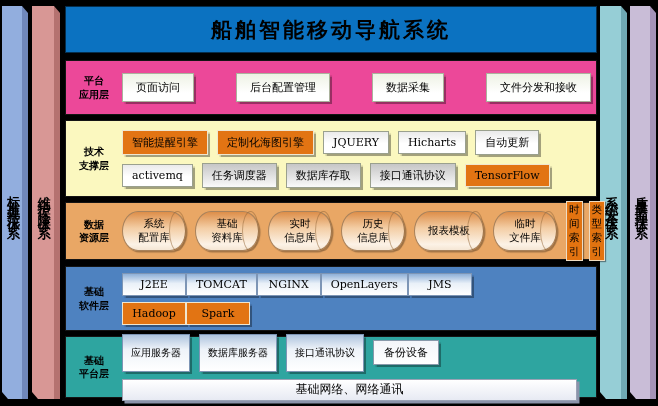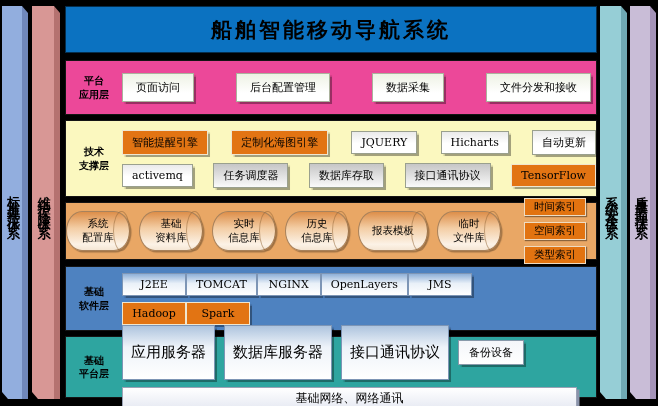--- a/index.html
+++ b/index.html
@@ -44,46 +44,46 @@
     box-sizing:border-box;border:1px solid #9aa08e;white-space:nowrap;text-align:center;
     background:linear-gradient(#e4e4e4,#ffffff 65%);
     box-shadow:1.5px 1.5px 1px rgba(0,0,0,.35);
     font-size:11px;padding:4px 9px;
   }
   .bx-app{padding:6px 13px;min-width:70px;background:linear-gradient(#eef2e4,#ffffff 70%);border-color:#aab29c;}
   .bx-light{background:linear-gradient(#eaeaea,#ffffff 55%);min-width:58px;}
   .bx-gray{background:linear-gradient(#c6c6c6,#fafafa);min-width:58px;}
   .bx-orange{background:#e27413;border:1px solid #f0e6cf;}
   .bx-blue{background:linear-gradient(#8fb0d8 0%,#e9f0f8 45%,#ffffff 100%);border-color:#7d95b5;min-width:64px;}
-  .bx-srv{background:linear-gradient(#aec4de 0%,#eef3f9 40%,#ffffff 100%);border-color:#7d95b5;min-width:66px;padding:17px 8px;font-size:15px;}
+  .bx-srv{background:linear-gradient(#aec4de 0%,#eef3f9 40%,#ffffff 100%);border-color:#7d95b5;min-width:66px;padding:11px 8px;font-size:10px;}
   .bx-backup{background:linear-gradient(#f4f6fa,#ffffff);border-color:#8899aa;min-width:66px;padding:4px 8px;}
 
   .row-l1{gap:42px;}
-  .rows-l2{gap:8px;}  .row-l2{gap:9px;justify-content:space-between;}
+  .rows-l2{gap:8px;}  .row-l2{gap:9px;}
   .row-l3{gap:9px;padding-right:5px;}
   .rows-l4{gap:6px;}  .row-l4{}
   .rows-l5{gap:7px;}  .row-l5{gap:9px;}
 
   
   .cyl{
     position:relative;width:64px;height:40px;flex:0 0 64px;box-sizing:border-box;
     border:1px solid #a8825c;border-radius:16px/50%;
     background:linear-gradient(#dd8e49,#f3cda4 42%,#fcf2e6 85%,#f5e6d4);
     display:flex;flex-direction:column;align-items:center;justify-content:center;
     font-size:10.5px;line-height:1.3;text-align:center;
     box-shadow:1.5px 1.5px 1px rgba(0,0,0,.3);
   }
   .cyl::after{
     content:"";position:absolute;top:-1px;bottom:-1px;right:-1px;width:15px;
     border-radius:50%;border:1px solid rgba(150,105,60,.55);pointer-events:none;
   }
   .cyl-wide{width:70px;flex-basis:70px;}
 
   
-  .idxcol{margin-left:auto;margin-right:5px;width:62px;display:flex;flex-direction:column;gap:6px;}
+  .idxcol{margin-left:auto;margin-right:5px;width:62px;display:flex;flex-direction:row;gap:6px;}
   .idx{
     box-sizing:border-box;font-size:10.5px;padding:1px 2px;text-align:center;
     background:#e27310;border:1px solid #eedcc3;box-shadow:1px 1px 1px rgba(0,0,0,.4);
   }
 
   
   .netbar{
     box-sizing:border-box;height:22px;margin-right:19px;
     display:flex;align-items:center;justify-content:center;
     background:linear-gradient(#ffffff,#e7eaf3);border:1px solid #9aa2b5;
@@ -145,20 +145,24 @@
         <div class="bx bx-light">activemq</div>
         <div class="bx bx-gray">任务调度器</div>
         <div class="bx bx-gray">数据库存取</div>
         <div class="bx bx-gray">接口通讯协议</div>
         <div class="bx bx-orange" style="min-width:80px">TensorFlow</div>
       </div>
     </div>
   </div>
 
   <div class="layer l3">
+    <div class="llabel">
+      <div>数据</div>
+      <div>资源层</div>
+    </div>
     <div class="content">
       <div class="row row-l3">
         <div class="cyl">
           <span>系统</span>
           <span>配置库</span>
         </div>
         <div class="cyl">
           <span>基础</span>
           <span>资料库</span>
         </div>
@@ -173,21 +177,20 @@
         <div class="cyl cyl-wide">
           <span>报表模板</span>
           <span></span>
         </div>
         <div class="cyl">
           <span>临时</span>
           <span>文件库</span>
         </div>
         <div class="idxcol">
           <div class="idx">时间索引</div>
-          <div class="idx">空间索引</div>
           <div class="idx">类型索引</div>
         </div>
       </div>
     </div>
   </div>
 
   <div class="layer l4">
     <div class="llabel">
       <div>基础</div>
       <div>软件层</div>

